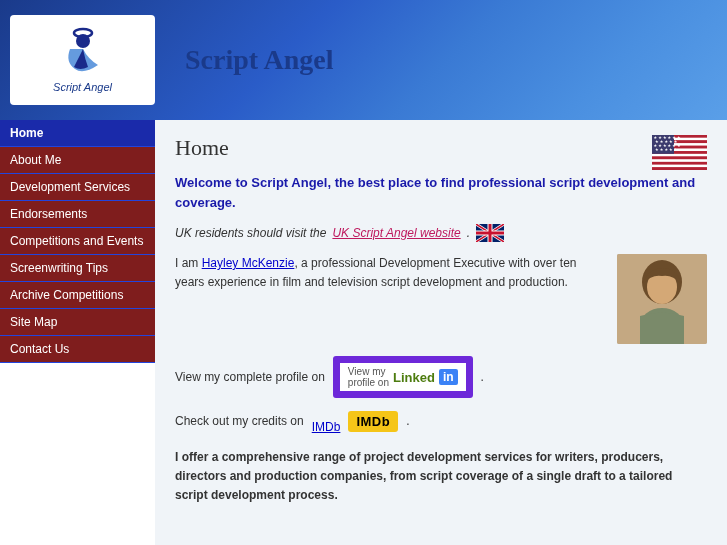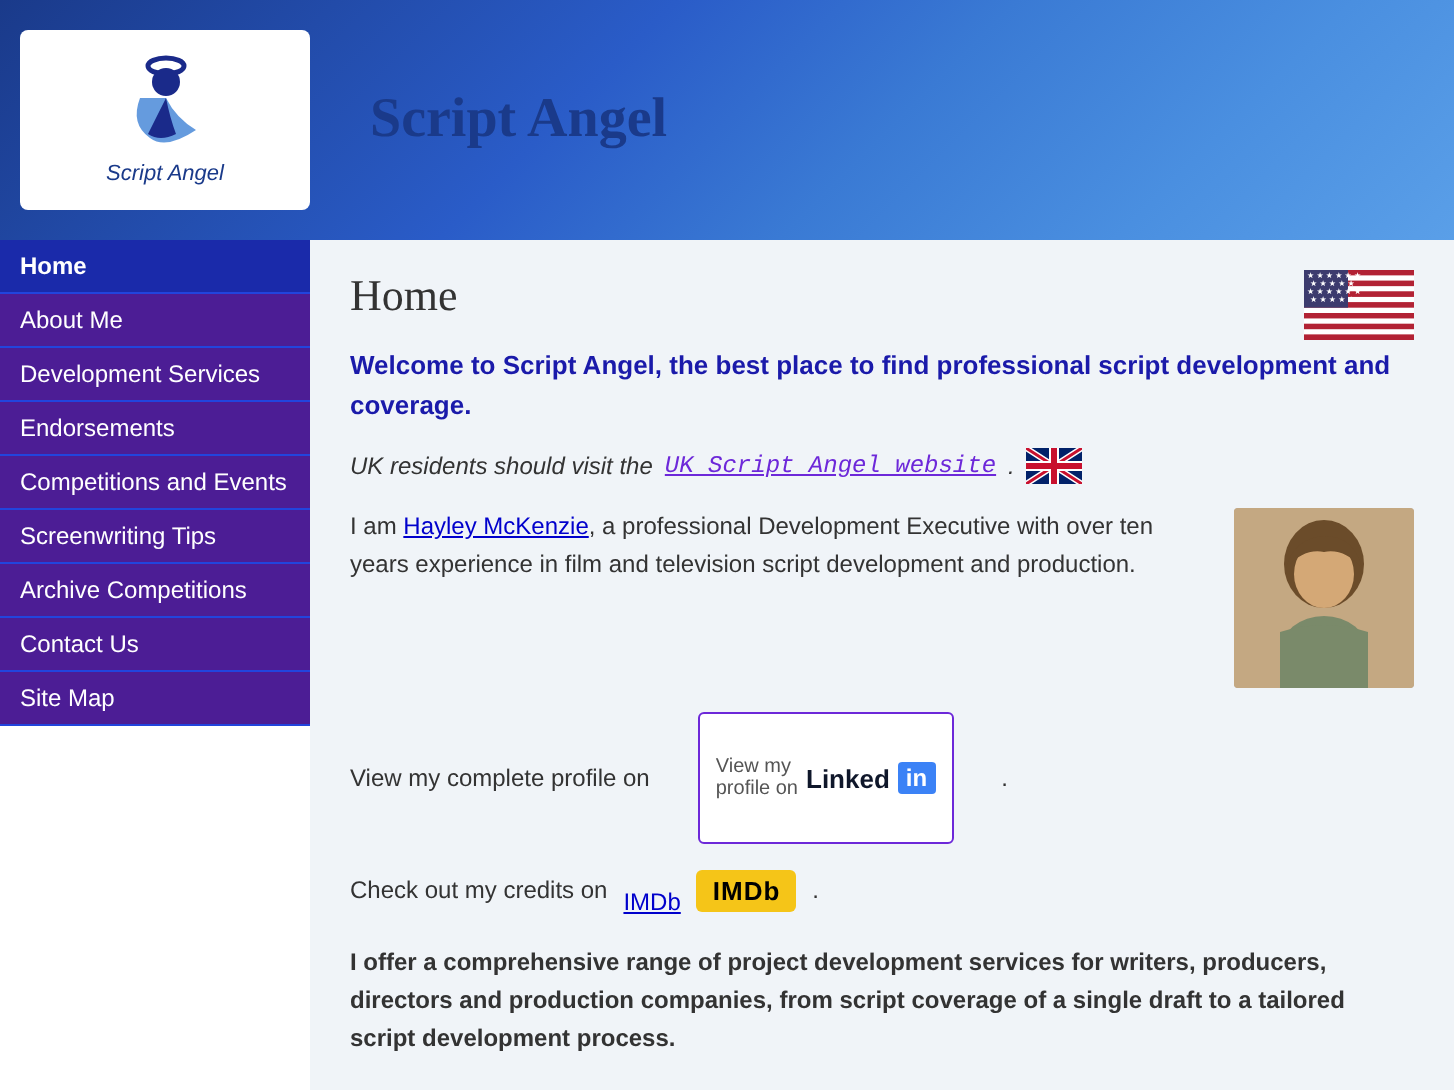--- a/index.html
+++ b/index.html
@@ -40,21 +40,21 @@
     .sidebar {
       width: 155px;
       background: #fff;
       flex-shrink: 0;
     }
     .nav-item {
       display: block;
       padding: 6px 10px;
       font-size: 12px;
       color: white;
-      background: #4c1d95;
+      background: #7f1d1d;
       text-decoration: none;
       border-bottom: 1px solid #2244dd;
       cursor: pointer;
     }
     .nav-item.home { background: #1a2aaa; font-weight: bold; }
 
     
     .main {
       flex: 1;
       padding: 15px 20px;
@@ -84,21 +84,21 @@
     }
     .uk-line {
       font-style: italic;
       font-size: 12px;
       color: #333;
       margin-bottom: 12px;
       display: flex;
       align-items: center;
       gap: 6px;
     }
-    .uk-link { color: #6d28d9; text-decoration: underline; cursor: pointer; font-family: Liberation Mono, monospace; }
+    .uk-link { color: #be185d; text-decoration: underline; cursor: pointer; }
     .uk-flag {
       width: 28px;
       height: 18px;
       display: inline-block;
     }
     .bio-section {
       display: flex;
       gap: 15px;
       margin-bottom: 12px;
     }
@@ -119,29 +119,29 @@
       display: flex;
       align-items: center;
       justify-content: center;
     }
     .linkedin-section {
       font-size: 12px;
       color: #333;
       margin-bottom: 10px;
       display: flex;
       align-items: center;
-      gap: 24px;
+      gap: 8px;
       flex-wrap: wrap;
     }
     .linkedin-btn {
       display: inline-flex;
       align-items: center;
-      border: 1px solid #6d28d9;
+      border: 7px solid #6d28d9;
       border-radius: 3px;
-      padding: 21px 8px;
+      padding: 3px 8px;
       font-size: 11px;
       background: white;
       gap: 4px;
       cursor: pointer;
     }
     .linkedin-in {
       background: #3b82f6;
       color: white;
       padding: 1px 4px;
       border-radius: 2px;
@@ -212,22 +212,22 @@
 <div class="layout">
 
   <nav class="sidebar">
     <a class="nav-item home">Home</a>
     <a class="nav-item">About Me</a>
     <a class="nav-item">Development Services</a>
     <a class="nav-item">Endorsements</a>
     <a class="nav-item">Competitions and Events</a>
     <a class="nav-item">Screenwriting Tips</a>
     <a class="nav-item">Archive Competitions</a>
+    <a class="nav-item">Site Map</a>
     <a class="nav-item">Contact Us</a>
-    <a class="nav-item">Site Map</a>
   </nav>
 
   <main class="main">
 
     <svg class="us-flag" viewBox="0 0 55 35" xmlns="http://www.w3.org/2000/svg">
       <rect width="55" height="35" fill="#B22234"></rect>
       <rect y="2.69" width="55" height="2.69" fill="white"></rect>
       <rect y="5.38" width="55" height="2.69" fill="#B22234"></rect>
       <rect y="8.07" width="55" height="2.69" fill="white"></rect>
       <rect y="10.76" width="55" height="2.69" fill="#B22234"></rect>
@@ -285,21 +285,21 @@
 
           <path d="M26 30 Q30 15 45 14 Q60 14 64 30 Q55 20 45 22 Q35 20 26 30 Z" fill="#6b4c2a"></path>
         </svg>
       </div>
     </div>
 
     <div class="linkedin-section">
       <span>View my complete profile on</span>
       <div class="linkedin-btn">
         <span style="font-size:10px; color:#555;">View my<br>profile on</span>
-        <span style="color:#0f172a; font-weight:bold; font-size:13px;">Linked</span>
+        <span style="color:#4d7c0f; font-weight:bold; font-size:13px;">Linked</span>
         <span class="linkedin-in">in</span>
       </div>
       <span>.</span>
     </div>
 
     <div class="imdb-section">
       <span>Check out my credits on</span>
       <a class="bio-link">IMDb</a>
       <div class="imdb-btn">
         <span>IMDb</span>

